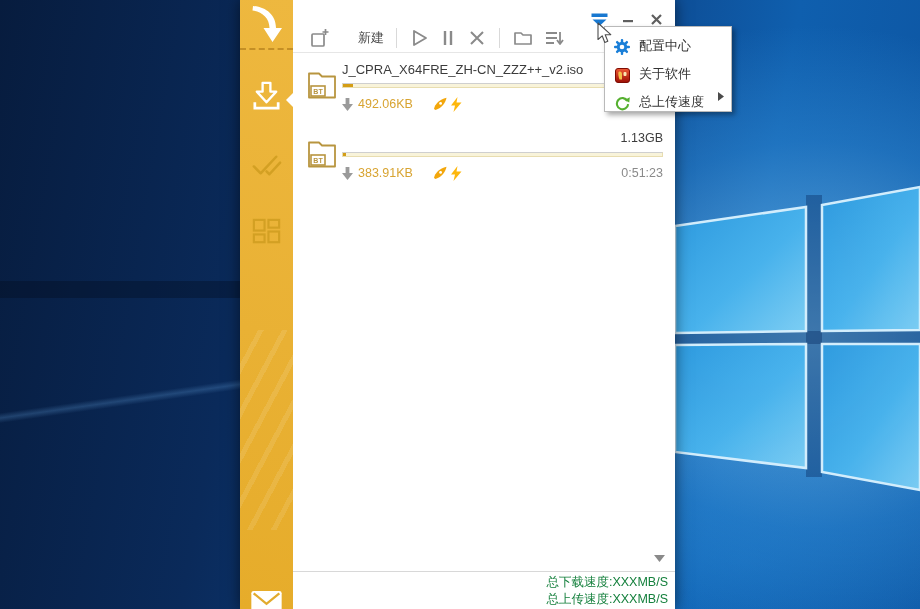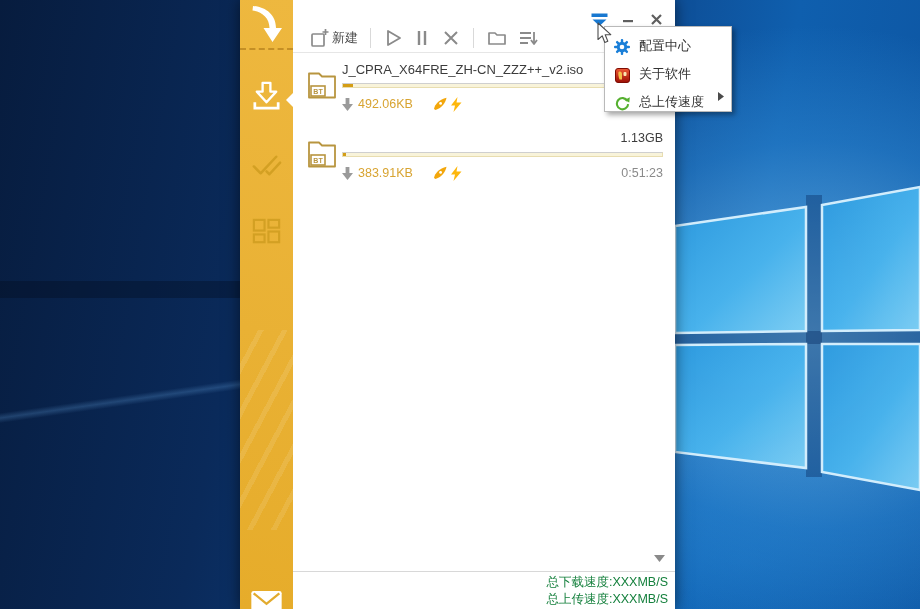--- a/index.html
+++ b/index.html
@@ -37,21 +37,21 @@
   .nav-mail { top:584px; }
   .notch { position:absolute; left:46px; top:92px; width:0; height:0;
     border-top:8px solid transparent; border-bottom:8px solid transparent; border-right:8px solid #fff; }
 
   
   .tb-btn { position:absolute; top:10px; width:18px; height:18px; display:flex; align-items:center; justify-content:center; cursor:pointer; }
   .btn-menu { left:350px; } .btn-min { left:379px; } .btn-close { left:407px; }
 
   
   .toolbar { position:absolute; left:64px; top:24px; height:28px; display:flex; align-items:center; }
-  .tool { display:flex; align-items:center; justify-content:center; height:26px; padding:0 5px; cursor:pointer; }
+  .tool { display:flex; align-items:center; justify-content:center; height:26px; padding:0 5px; cursor:pointer;gap:26px; }
   .tool-label { font-size:13px; color:#4a4a4a; margin-left:2px; }
   .tsep { width:1px; height:20px; background:#d9d9d9; margin:0 7px; }
   .toolbar-divider { position:absolute; left:53px; right:0; top:52px; border-top:1px solid #e6e6e6; }
 
   
   .item { position:absolute; left:53px; right:0; height:70px; cursor:pointer; }
   .item1 { top:57px; } .item2 { top:126px; }
   .fold { position:absolute; left:14px; top:10px; }
   .fname { position:absolute; left:49px; top:5px; font-size:13px; color:#3c3c3c; white-space:nowrap;text-align:center; }
   .fsize { position:absolute; right:12px; top:5px; font-size:12.5px; color:#3c3c3c; }

